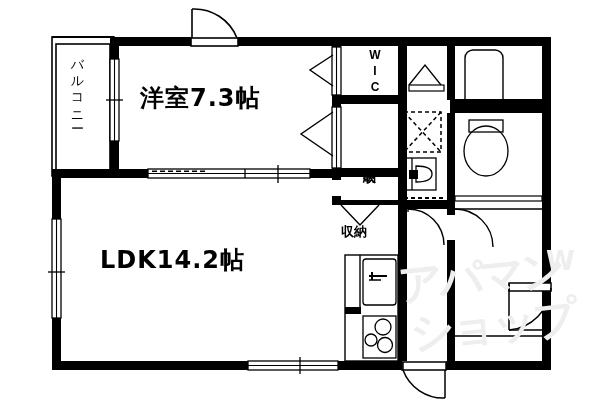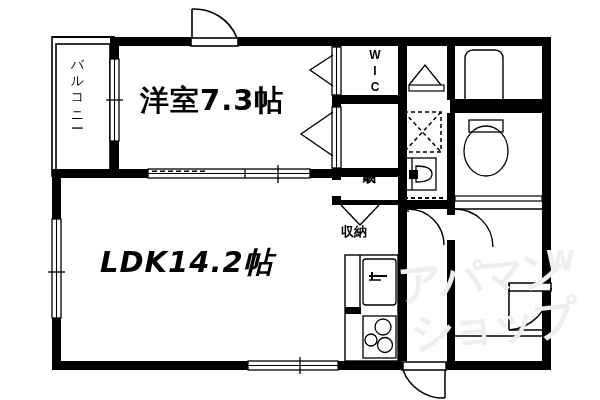--- a/index.html
+++ b/index.html
@@ -2,21 +2,21 @@
 <html><head>
 <meta charset="utf-8">
 <style>
   html,body{margin:0;padding:0;background:#ffffff;}
   body{width:600px;height:400px;overflow:hidden;
        font-family:"Liberation Sans","DejaVu Sans",sans-serif;}
   #plan{position:relative;width:600px;height:400px;background:#ffffff;}
   #plan svg{position:absolute;left:0;top:0;}
 
   .lbl{position:absolute;color:#000;white-space:pre;line-height:1;}
-  .room-label{font-size:29px;font-weight:700;letter-spacing:1px;
+  .room-label{font-size:24px;font-weight:700;letter-spacing:1px;
               font-family:"DejaVu Sans",sans-serif;}
   .small-label{font-size:13px;font-weight:700;font-family:"DejaVu Sans",sans-serif;margin-top:48px;}
   .vert{writing-mode:vertical-rl;text-orientation:upright;line-height:1.15;}
   .vert-latin{writing-mode:vertical-rl;text-orientation:upright;
               font-size:12px;font-weight:700;letter-spacing:2px;
               font-family:"Liberation Sans",sans-serif;}
   .balcony-label{font-size:13px;font-weight:400;letter-spacing:3px;
                  font-family:"DejaVu Sans",sans-serif;}
   #watermark{position:absolute;left:398px;top:246px;width:200px;height:110px;
              pointer-events:none;}
@@ -217,21 +217,21 @@
     </g>
 
     <g fill="none" stroke="#000" stroke-width="1.3">
       <path d="M409 85 L 425 65 L 441 85"></path>
       <rect x="409" y="85" width="35" height="6" fill="#fff" stroke="#000" stroke-width="1.2"></rect>
     </g>
   </svg>
 
   <div class="lbl room-label" style="left:140px;top:86px;">洋室7.3帖</div>
 
-  <div class="lbl room-label" style="left:100px;top:248px;font-style:italic;">LDK14.2帖</div>
+  <div class="lbl room-label" style="left:100px;top:248px;">LDK14.2帖</div>
 
   <div class="lbl vert-latin" style="left:369px;top:48px;">WIC</div>
 
   <div class="lbl small-label vert" style="left:361px;top:112px;">収納</div>
 
   <div class="lbl small-label" style="left:341px;top:177px;">収納</div>
 
   <div class="lbl balcony-label vert" style="left:69px;top:50px;">バルコニー</div>
 
   <div id="watermark">

